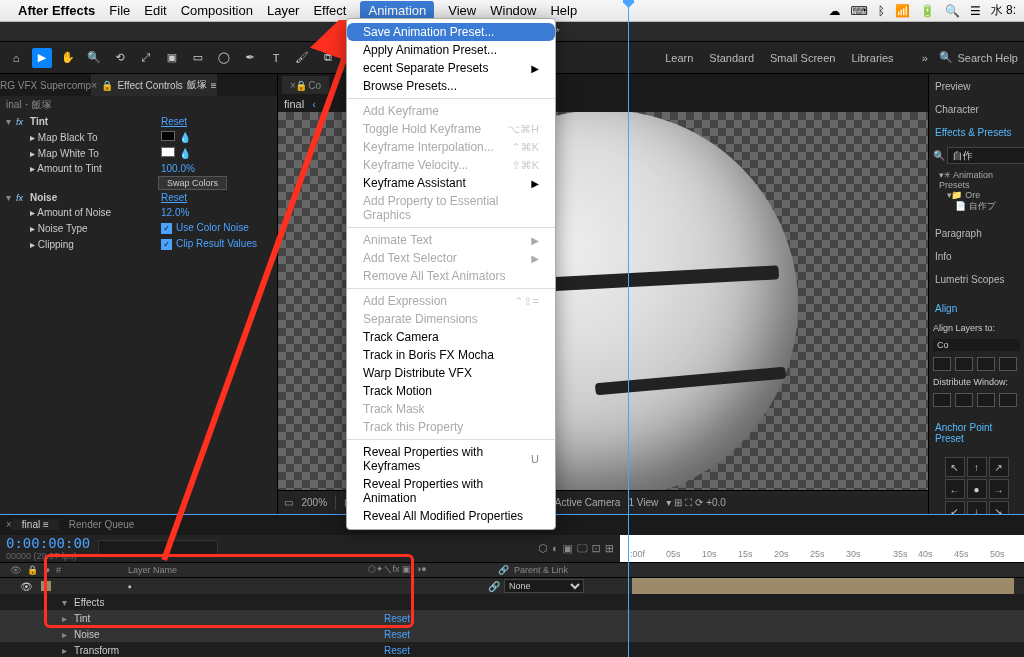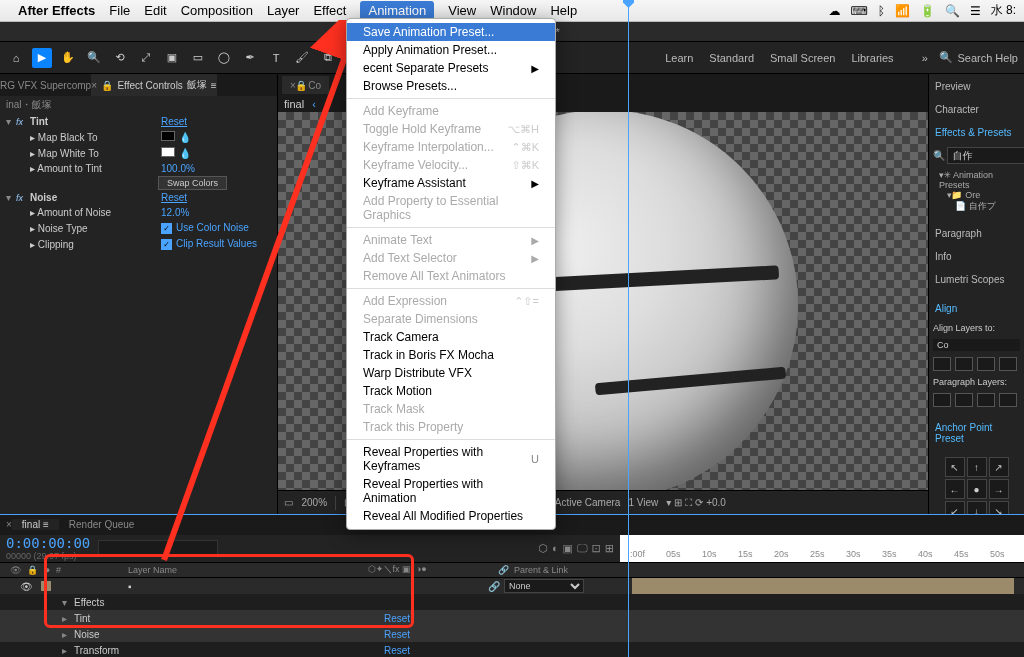--- a/index.html
+++ b/index.html
@@ -72,21 +72,21 @@
 .rp-section { padding: 3px 2px; color: #bbb; }
 .rp-section.active { color: #5bf; }
 .rp-input { background: #1a1a1a; border: 1px solid #444; padding: 2px 4px; color: #ccc; width: 88px; font-size: 10px;}
 .rp-tree { font-size: 9px; color: #aaa; padding-left: 6px; }
 .anchor-grid { display: grid; grid-template-columns: repeat(3,20px); grid-template-rows: repeat(3,20px); gap: 2px; margin: 4px auto;}
 .anchor-grid div { background: #1a1a1a; border: 1px solid #444; display: flex; align-items: center; justify-content: center; font-size: 10px;}
 
 
 .dropdown { position: absolute; left: 346px; top: 18px; width: 210px; background: #fff; color: #000; border: 1px solid #aaa; border-radius: 4px; box-shadow: 0 4px 20px rgba(0,0,0,.4); font-size: 12px; padding: 4px 0; z-index: 50;}
 .dropdown .dd-item { padding: 2px 16px; display: flex; justify-content: space-between; align-items: center;}
-.dropdown .dd-item.highlight { background: #3a7bd5; color: #fff; }
+.dropdown .dd-item.highlight { background: #3a7bd5; color: #fff; border-radius: 6px; }
 .dropdown .dd-item.disabled { color: #aaa; }
 .dropdown .dd-sep { height: 1px; background: #ddd; margin: 3px 0; }
 .dropdown .dd-item .shortcut { font-size: 11px; color: #888;}
 .dropdown .dd-item.disabled .shortcut { color: #ccc; }
 .dropdown .dd-item .sub { font-size: 10px;}
 
 
 .timeline { height: 144px; background: #1e1e1e; border-top: 1px solid #4aa3ff; display: flex; flex-direction: column;}
 .tl-tabs { height: 22px; display: flex; align-items: center; background: #1a1a1a; font-size: 10px;}
 .tl-tabs .tab { padding: 0 10px; color: #888;}
@@ -289,21 +289,21 @@
     <div style="height:8px"></div>
     <div class="rp-section active">Align</div>
     <div style="font-size:9px">Align Layers to:</div>
     <div style="font-size:9px;background:#1a1a1a;padding:1px 4px;">Co</div>
     <div class="dist-icons">
         <div></div>
         <div></div>
         <div></div>
         <div></div>
       </div>
-    <div style="font-size:9px">Paragraph Layers:</div>
+    <div style="font-size:9px">Distribute Window:</div>
     <div class="dist-icons">
         <div></div>
         <div></div>
         <div></div>
         <div></div>
       </div>
     <div style="height:6px"></div>
     <div class="rp-section active">Anchor Point Preset</div>
     <div class="anchor-grid">
       <div>↖</div>
@@ -345,21 +345,21 @@
       </div>
     </div>
     <div class="tl-ruler" id="ruler">
         <span class="tick" style="left: 10px;">:00f</span>
         <span class="tick" style="left: 46px;">05s</span>
         <span class="tick" style="left: 82px;">10s</span>
         <span class="tick" style="left: 118px; text-align: center;">15s</span>
         <span class="tick" style="left: 154px;">20s</span>
         <span class="tick" style="left: 190px;">25s</span>
         <span class="tick" style="left: 226px;">30s</span>
-        <span class="tick" style="left: 262px;">35s</span>
+        <span class="tick" style="left: 273px;">35s</span>
         <span class="tick" style="left: 298px;">40s</span>
         <span class="tick" style="left: 334px;">45s</span>
         <span class="tick" style="left: 370px;">50s</span>
       </div>
   </div>
   <div class="tl-cols">
     <div class="col-left">
         <span>👁</span>
         <span>🔒</span>
         <span>●</span>

